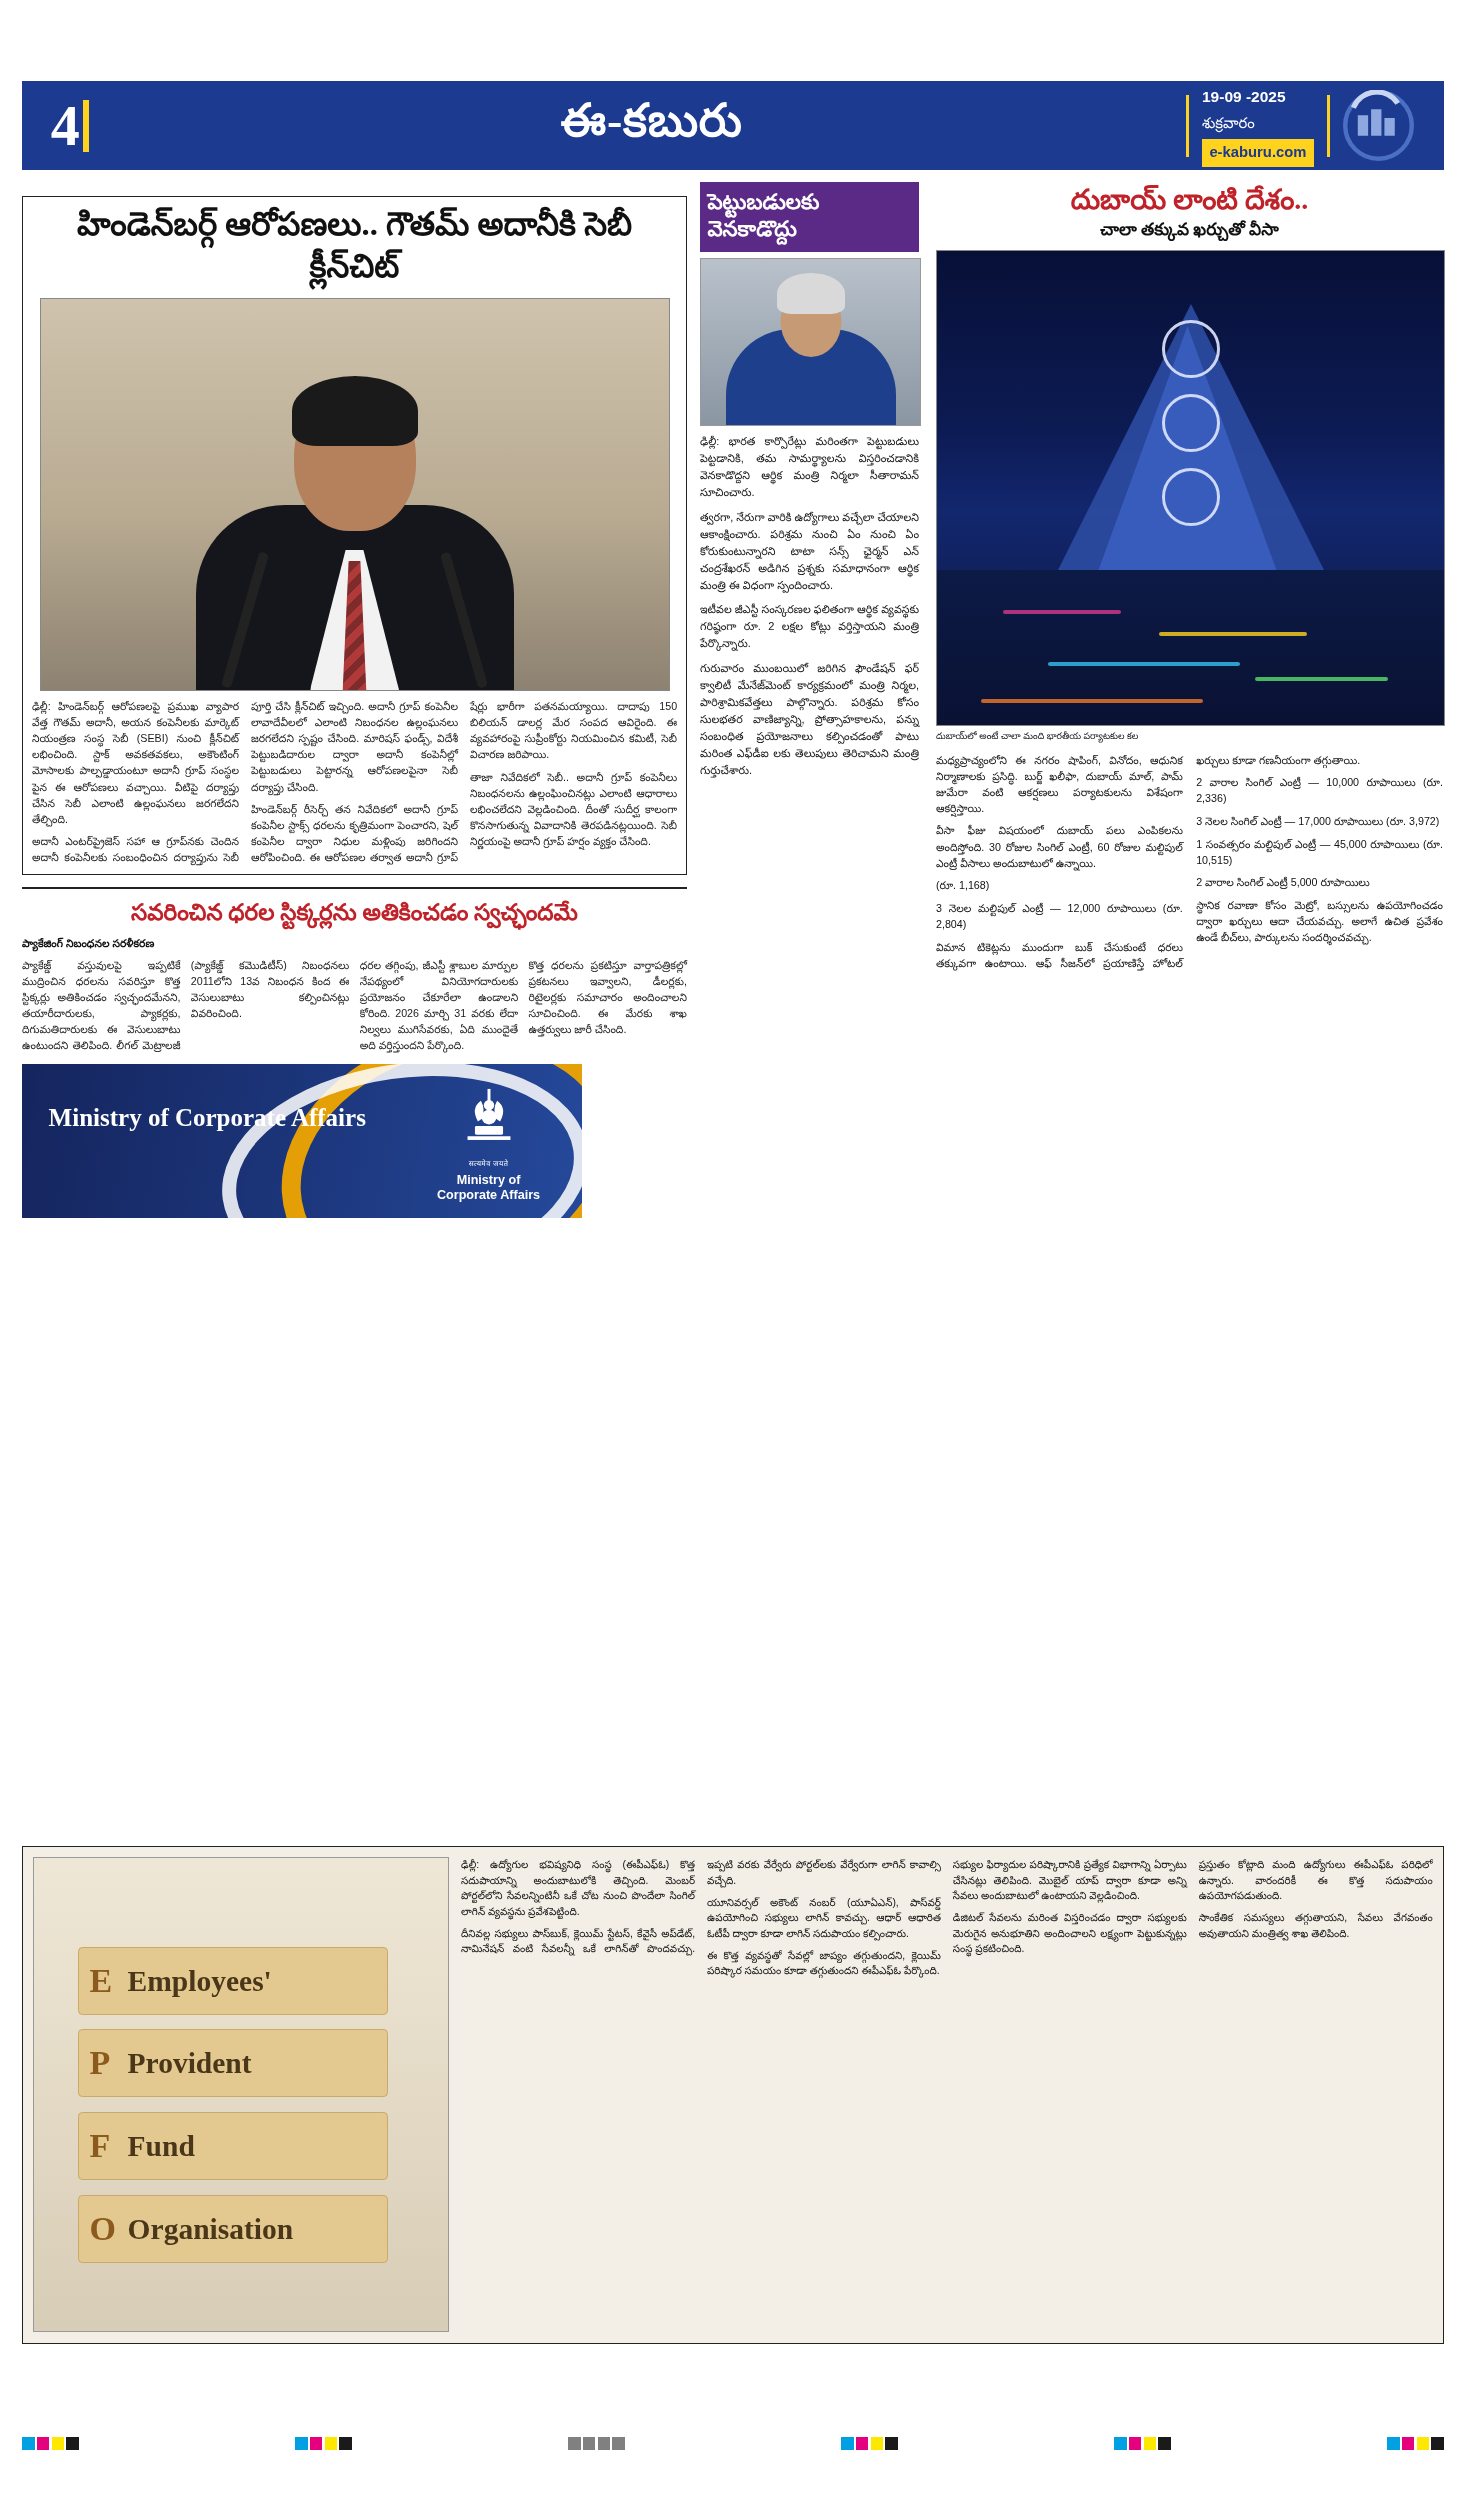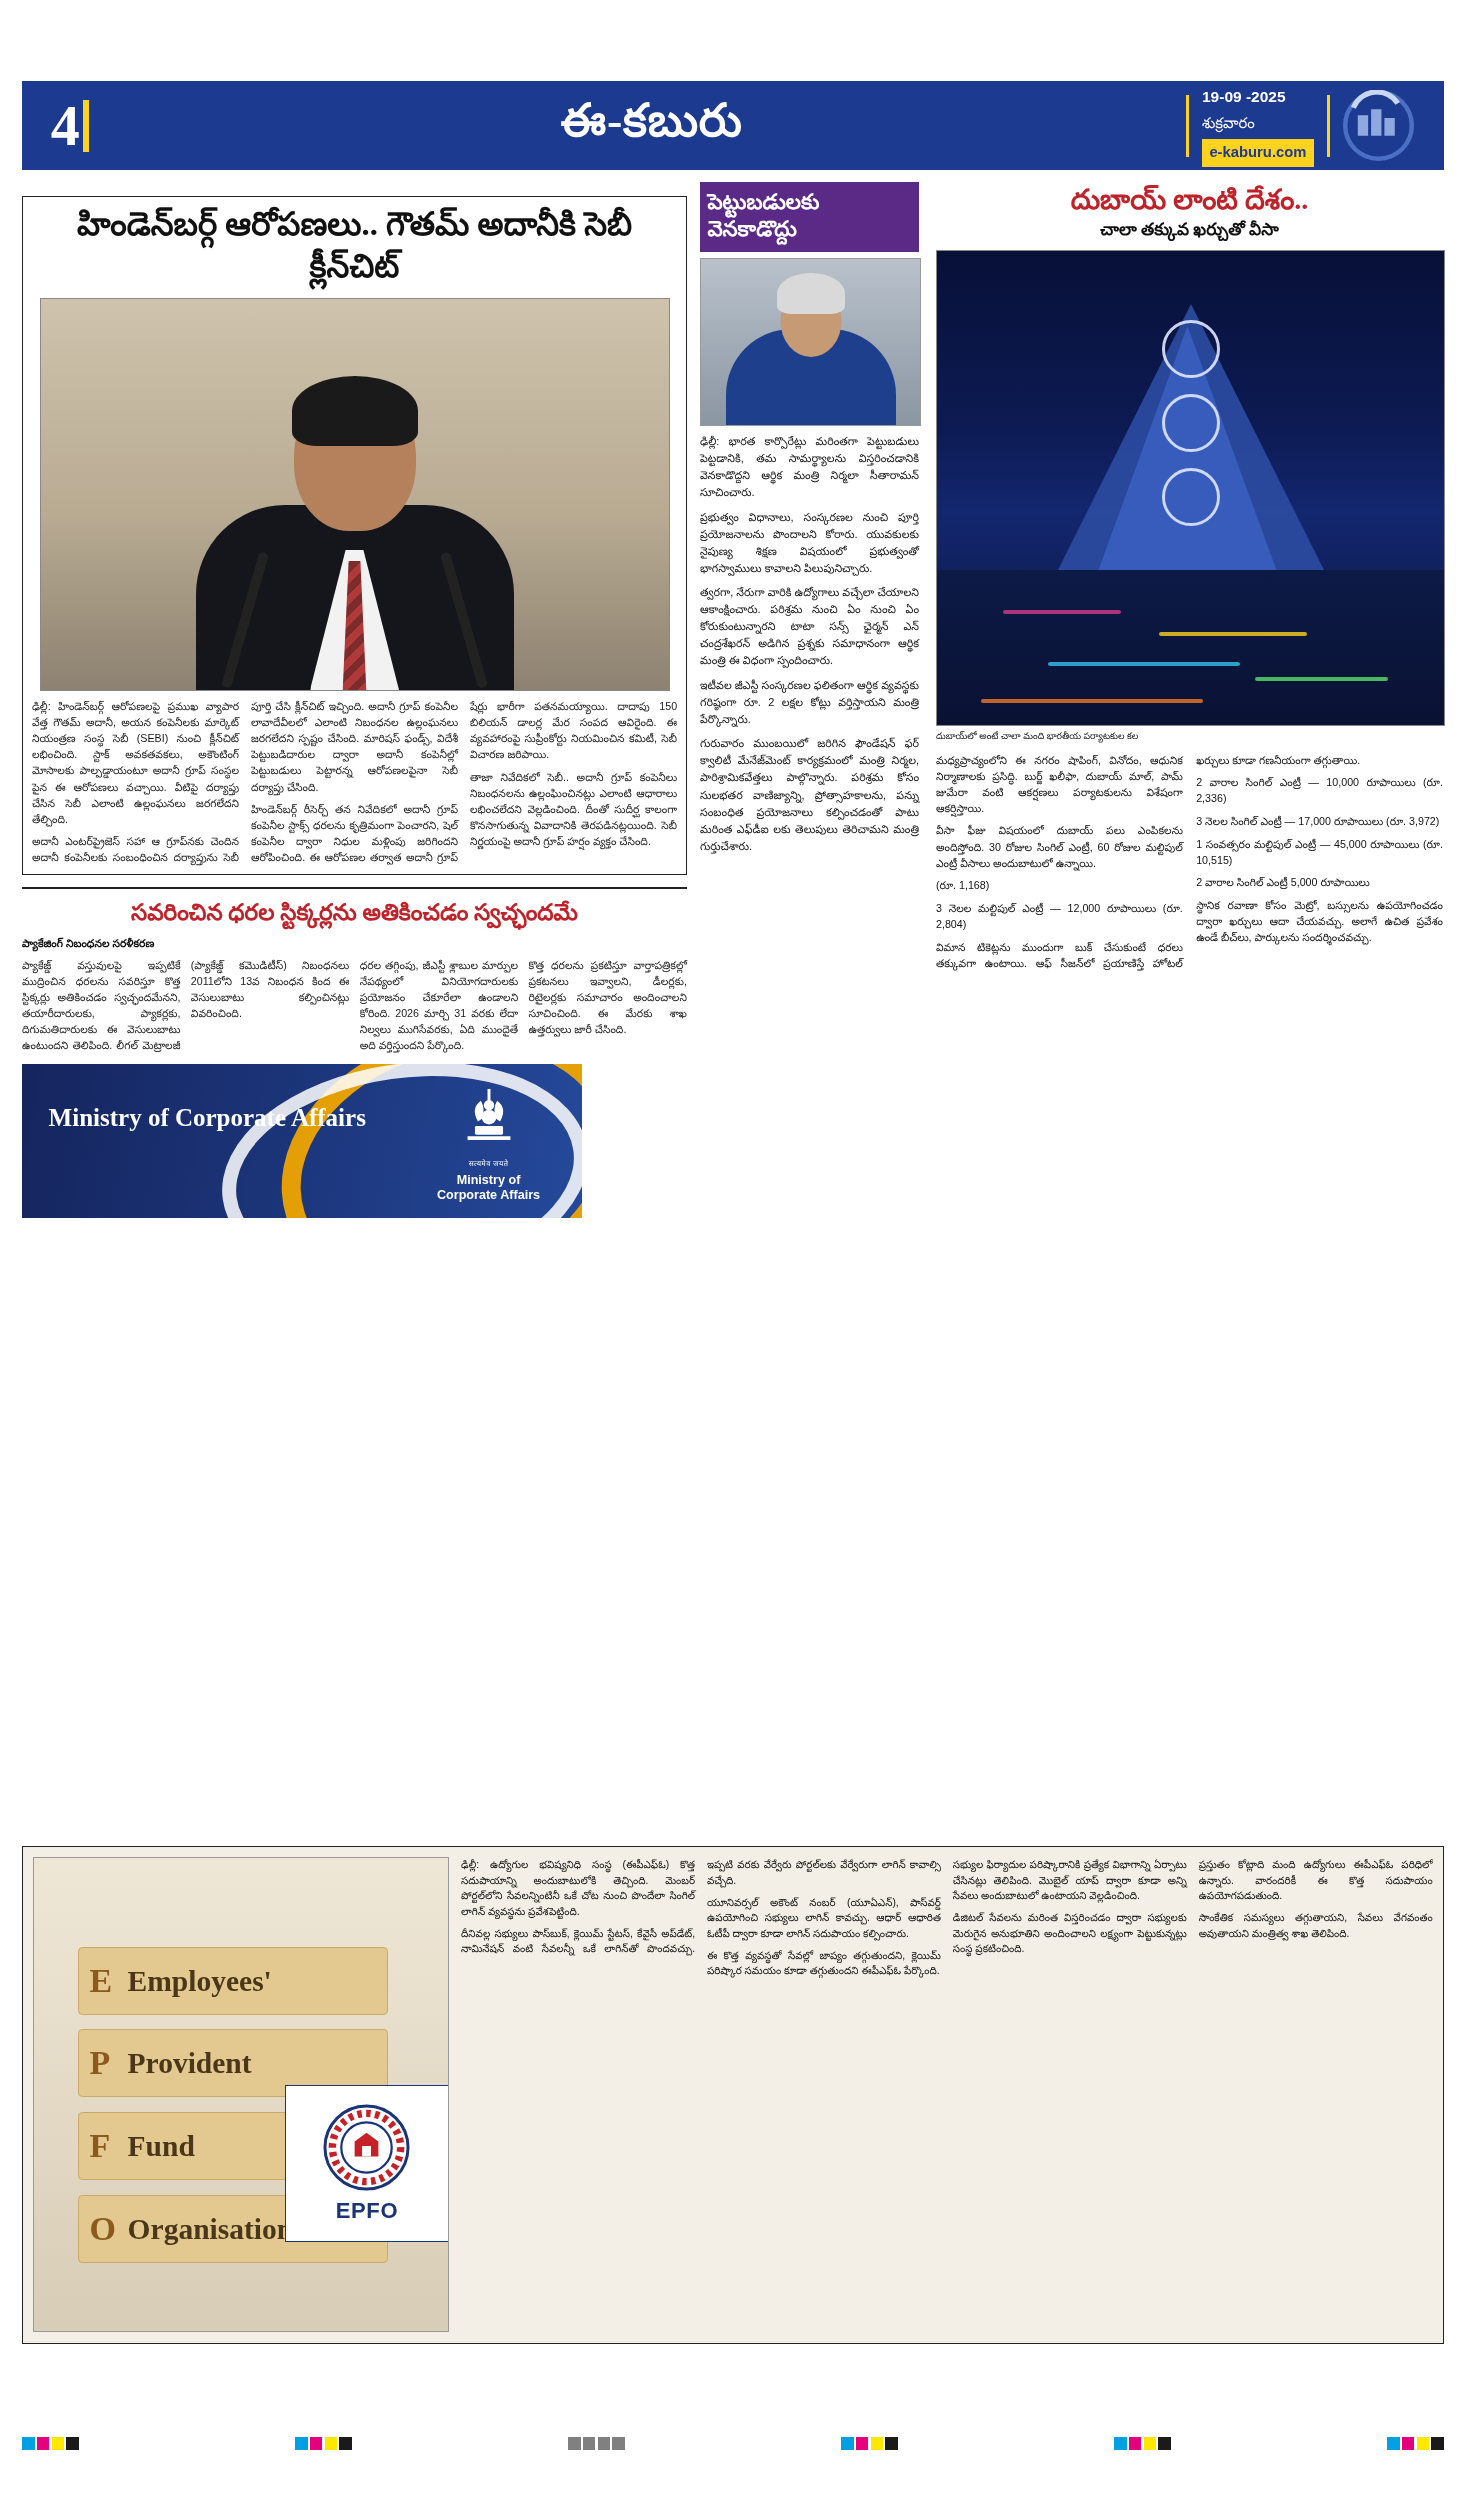--- a/index.html
+++ b/index.html
@@ -192,21 +192,20 @@
       <div class="t">పెట్టుబడులకు వెనకాడొద్దు</div>
     </div>
     <div class="mid-photo">
       <div class="nirmala-bg"></div>
       <div class="nirmala-sari"></div>
       <div class="nirmala-face"></div>
       <div class="nirmala-hair"></div>
     </div>
     <div class="mid-body">
       <p>ఢిల్లీ: భారత కార్పొరేట్లు మరింతగా పెట్టుబడులు పెట్టడానికి, తమ సామర్థ్యాలను విస్తరించడానికి వెనకాడొద్దని ఆర్థిక మంత్రి నిర్మలా సీతారామన్ సూచించారు.</p>
-      <p>ప్రభుత్వం విధానాలు, సంస్కరణల నుంచి పూర్తి ప్రయోజనాలను పొందాలని కోరారు. యువకులకు నైపుణ్య శిక్షణ విషయంలో ప్రభుత్వంతో భాగస్వాములు కావాలని పిలుపునిచ్చారు.</p>
       <p>త్వరగా, నేరుగా వారికి ఉద్యోగాలు వచ్చేలా చేయాలని ఆకాంక్షించారు. పరిశ్రమ నుంచి ఏం నుంచి ఏం కోరుకుంటున్నారని టాటా సన్స్ ఛైర్మన్ ఎన్ చంద్రశేఖరన్ అడిగిన ప్రశ్నకు సమాధానంగా ఆర్థిక మంత్రి ఈ విధంగా స్పందించారు.</p>
       <p>ఇటీవల జీఎస్టీ సంస్కరణల ఫలితంగా ఆర్థిక వ్యవస్థకు గరిష్ఠంగా రూ. 2 లక్షల కోట్లు వర్తిస్తాయని మంత్రి పేర్కొన్నారు.</p>
       <p>గురువారం ముంబయిలో జరిగిన ఫౌండేషన్ ఫర్ క్వాలిటీ మేనేజ్‌మెంట్ కార్యక్రమంలో మంత్రి నిర్మల, పారిశ్రామికవేత్తలు పాల్గొన్నారు. పరిశ్రమ కోసం సులభతర వాణిజ్యాన్ని, ప్రోత్సాహకాలను, పన్ను సంబంధిత ప్రయోజనాలు కల్పించడంతో పాటు మరింత ఎఫ్‌డీఐ లకు తెలుపులు తెరిచామని మంత్రి గుర్తుచేశారు.</p>
     </div>
   </div>
 
   <div class="col-right">
     <div class="right-head">దుబాయ్ లాంటి దేశం..</div>
     <div class="right-sub">చాలా తక్కువ ఖర్చుతో వీసా</div>
     <div class="right-photo">
@@ -251,32 +250,20 @@
             <span>Provident</span>
           </div>
         <div class="blk" style="top:254px;">
             <span class="blkltr">F</span>
             <span>Fund</span>
           </div>
         <div class="blk" style="top:337px;">
             <span class="blkltr">O</span>
             <span>Organisation</span>
           </div>
-        <div class="epfo-card">
-          <span>
-            <svg width="89" height="89" viewBox="0 0 120 120">
-              <circle cx="60" cy="60" r="56" fill="#ffffff" stroke="#1b3478" stroke-width="4"></circle>
-              <circle cx="60" cy="60" r="46" fill="none" stroke="#c62127" stroke-width="10" stroke-dasharray="6 6"></circle>
-              <circle cx="60" cy="60" r="34" fill="#ffffff" stroke="#1b3478" stroke-width="3"></circle>
-              <path d="M44 72 L44 52 L60 40 L76 52 L76 72 Z" fill="#c62127"></path>
-              <rect x="54" y="58" width="12" height="14" fill="#ffffff"></rect>
-            </svg>
-          </span>
-          <div class="epfo-name">EPFO</div>
-        </div>
       </div>
       <div class="epf-cols">
         <p>ఢిల్లీ: ఉద్యోగుల భవిష్యనిధి సంస్థ (ఈపీఎఫ్‌ఓ) కొత్త సదుపాయాన్ని అందుబాటులోకి తెచ్చింది. మెంబర్ పోర్టల్‌లోని సేవలన్నింటినీ ఒకే చోట నుంచి పొందేలా సింగిల్ లాగిన్ వ్యవస్థను ప్రవేశపెట్టింది.</p>
         <p>దీనివల్ల సభ్యులు పాస్‌బుక్, క్లెయిమ్ స్టేటస్, కేవైసీ అప్‌డేట్, నామినేషన్ వంటి సేవలన్నీ ఒకే లాగిన్‌తో పొందవచ్చు. ఇప్పటి వరకు వేర్వేరు పోర్టల్‌లకు వేర్వేరుగా లాగిన్ కావాల్సి వచ్చేది.</p>
         <p>యూనివర్సల్ అకౌంట్ నంబర్ (యూఏఎన్), పాస్‌వర్డ్ ఉపయోగించి సభ్యులు లాగిన్ కావచ్చు. ఆధార్ ఆధారిత ఓటీపీ ద్వారా కూడా లాగిన్ సదుపాయం కల్పించారు.</p>
         <p>ఈ కొత్త వ్యవస్థతో సేవల్లో జాప్యం తగ్గుతుందని, క్లెయిమ్ పరిష్కార సమయం కూడా తగ్గుతుందని ఈపీఎఫ్‌ఓ పేర్కొంది.</p>
         <p>సభ్యుల ఫిర్యాదుల పరిష్కారానికి ప్రత్యేక విభాగాన్ని ఏర్పాటు చేసినట్లు తెలిపింది. మొబైల్ యాప్ ద్వారా కూడా అన్ని సేవలు అందుబాటులో ఉంటాయని వెల్లడించింది.</p>
         <p>డిజిటల్ సేవలను మరింత విస్తరించడం ద్వారా సభ్యులకు మెరుగైన అనుభూతిని అందించాలని లక్ష్యంగా పెట్టుకున్నట్లు సంస్థ ప్రకటించింది.</p>
         <p>ప్రస్తుతం కోట్లాది మంది ఉద్యోగులు ఈపీఎఫ్‌ఓ పరిధిలో ఉన్నారు. వారందరికీ ఈ కొత్త సదుపాయం ఉపయోగపడుతుంది.</p>
         <p>సాంకేతిక సమస్యలు తగ్గుతాయని, సేవలు వేగవంతం అవుతాయని మంత్రిత్వ శాఖ తెలిపింది.</p>

